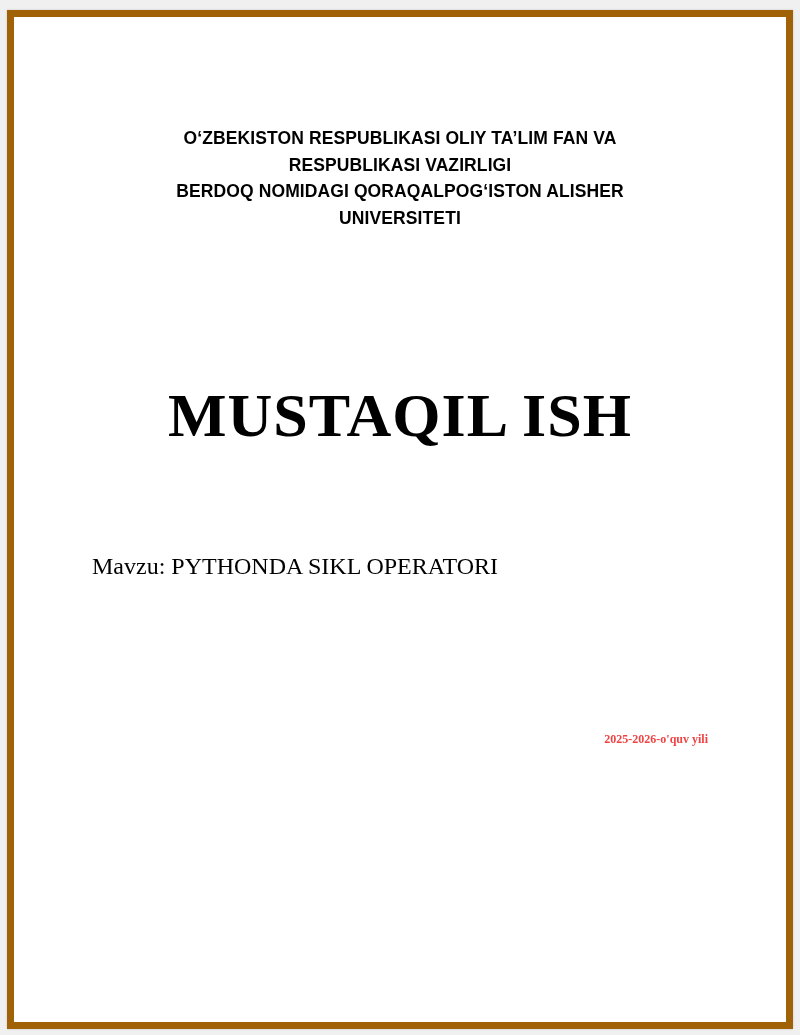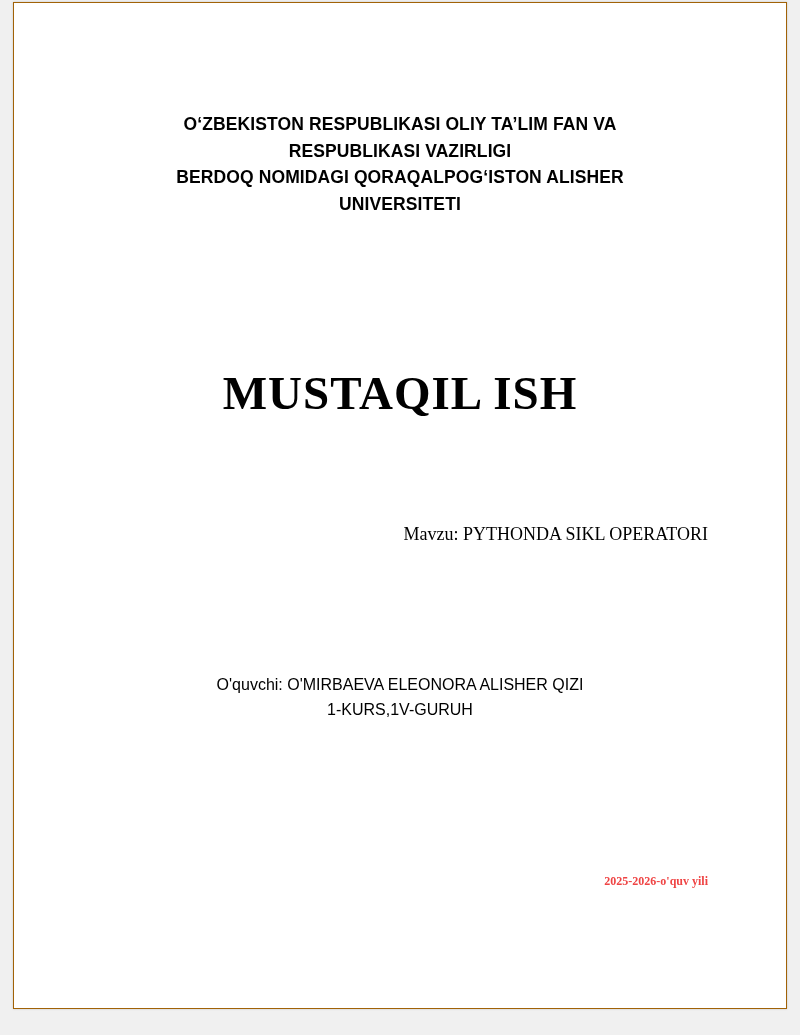--- a/index.html
+++ b/index.html
@@ -12,23 +12,23 @@
     height: 1035px;
     display: flex;
     align-items: flex-start;
     justify-content: center;
     font-family: "Liberation Serif", serif;
   }
   .page {
     position: relative;
     width: 772px;
     height: 1005px;
-    margin-top: 2px;
+    margin-top: 10px;
     background: #ffffff;
-    border: 1px solid #a16207;
+    border: 7px solid #a16207;
     box-shadow: 0 0 2px rgba(0,0,0,0.18);
     overflow: hidden;
   }
   .content {
     position: absolute;
     left: 78px;
     right: 78px;
     top: 0;
     bottom: 0;
   }
@@ -43,30 +43,30 @@
     letter-spacing: 0.1px;
   }
   .header-line {
     display: block;
   }
   .title {
     margin-top: 152px;
     text-align: center;
     font-family: "Liberation Serif", serif;
     font-weight: bold;
-    font-size: 47px;
+    font-size: 62px;
     letter-spacing: 1px;
     color: #000000;
     line-height: 1.05;
   }
   .subject {
     margin-top: 105px;
-    text-align: right;
+    text-align: left;
     font-family: "Liberation Serif", serif;
-    font-size: 18px;
+    font-size: 24px;
     color: #000000;
   }
   .author-block {
     margin-top: 128px;
     text-align: center;
     font-family: "Liberation Sans", sans-serif;
     font-size: 16px;
     line-height: 1.55;
     color: #000000;
   }
@@ -92,21 +92,17 @@
       <span class="header-line">O‘ZBEKISTON RESPUBLIKASI OLIY TA’LIM FAN VA</span>
       <span class="header-line">RESPUBLIKASI VAZIRLIGI</span>
       <span class="header-line">BERDOQ NOMIDAGI QORAQALPOG‘ISTON ALISHER</span>
       <span class="header-line">UNIVERSITETI</span>
     </div>
 
     <div class="title">MUSTAQIL ISH</div>
 
     <div class="subject">Mavzu: PYTHONDA SIKL OPERATORI</div>
 
-    <div class="author-block">
-      <span class="author-line">O'quvchi: O'MIRBAEVA ELEONORA ALISHER QIZI</span>
-      <span class="author-line">1-KURS,1V-GURUH</span>
-    </div>
 
     <div class="year">2025-2026-o'quv yili</div>
 
   </div>
 </div>
 
 </body></html>

